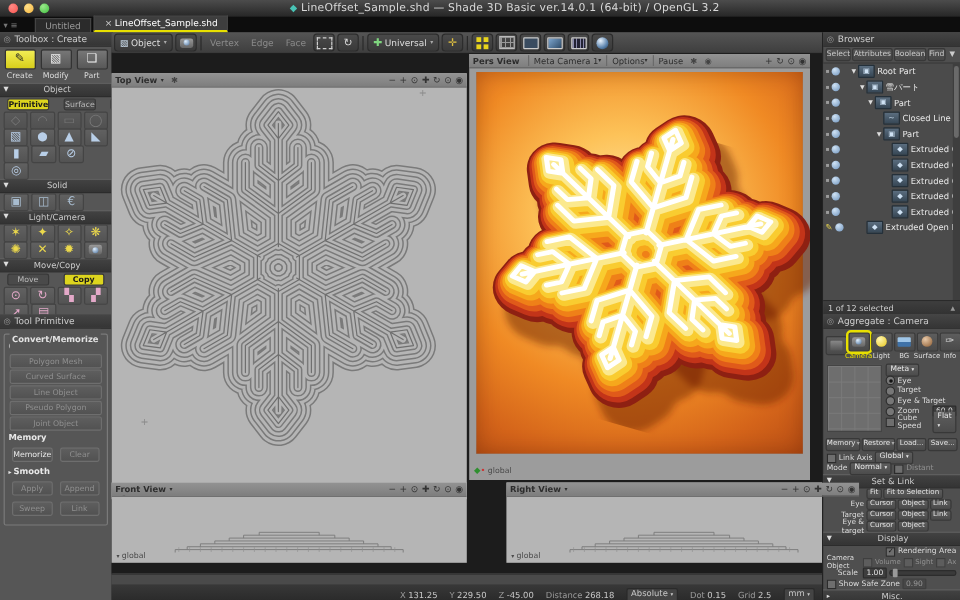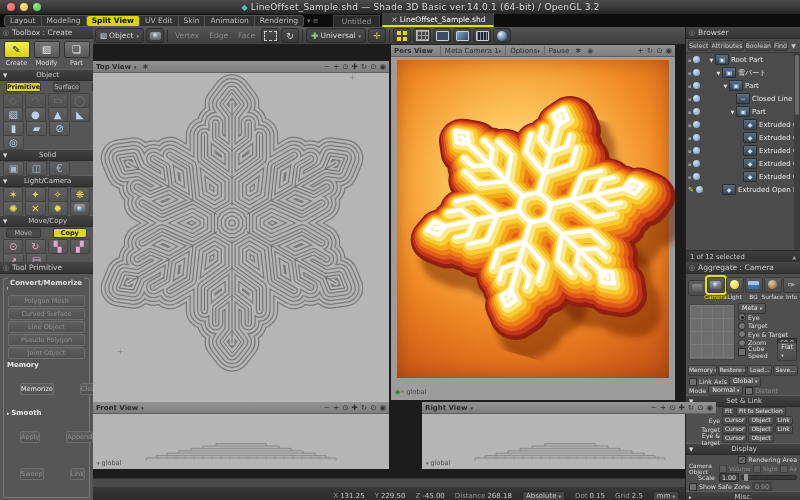--- a/index.html
+++ b/index.html
@@ -57,21 +57,21 @@
 
   
   #toolparams{position:absolute;left:0;top:262px;width:93px;height:238px;background:#565656;border-right:1px solid #2a2a2a;}
   .groupbox{margin:4px 3px;border:1px solid #7a7a7a;border-radius:2px;position:relative;padding:4px 2px 4px 2px;}
   .groupbox .legend{position:absolute;top:-5px;left:4px;background:#565656;padding:5px 2px;font-size:7px;color:#e2e2e2;font-weight:bold;}
   .tp-label{font-size:7px;color:#e8e8e8;font-weight:bold;margin:2px 1px;}
   .tp-btn{height:10px;margin:1px 2px;background:linear-gradient(#5e5e5e,#525252);border:1px solid #6e6e6e;border-radius:2px;
     text-align:center;font-size:6.5px;line-height:10px;color:#8f8f8f;}
   .tp-btn.on{color:#e8e8e8;}
   .tp-row{display:flex;gap:2px;margin:1px 2px;}
-  .tp-row .tp-btn{flex:1;margin:12px;}
+  .tp-row .tp-btn{flex:1;margin:2px;}
 
   
   #toolbar{position:absolute;left:93px;top:27px;width:592px;height:18px;background:linear-gradient(#555,#3e3e3e);
     border-bottom:1px solid #1e1e1e;display:flex;align-items:center;padding:0 2px;gap:2px;box-sizing:border-box;}
   .tb-btn{height:13px;background:linear-gradient(#4a4a4a,#3a3a3a);border:1px solid #2c2c2c;border-radius:3px;
     display:flex;align-items:center;padding:0 4px;gap:2px;color:#ddd;font-size:7.5px;}
   .tb-ico{width:16px;height:13px;display:flex;align-items:center;justify-content:center;background:linear-gradient(#4a4a4a,#3a3a3a);
     border:1px solid #2c2c2c;border-radius:3px;color:#cfe0f0;font-size:9px;}
   .tb-dis{color:#8a8a8a;font-size:7.5px;padding:0 4px;}
   .tb-sep{width:1px;height:12px;background:#2a2a2a;margin:0 1px;}
@@ -193,29 +193,20 @@
 <div id="app" class="noselect">
 
   <div id="titlebar">
     <span class="tl r"></span>
     <span class="tl y"></span>
     <span class="tl g"></span>
     <span id="win-title"><span class="doc-ic">◆</span><span>LineOffset_Sample.shd — Shade 3D Basic ver.14.0.1 (64-bit) / OpenGL 3.2</span></span>
   </div>
 
   <div id="menubar">
-    <div class="ws-tabs" id="ws-tabs">
-        <div class="ws-tab">Layout</div>
-        <div class="ws-tab">Modeling</div>
-        <div class="ws-tab active">Split View</div>
-        <div class="ws-tab">UV Edit</div>
-        <div class="ws-tab">Skin</div>
-        <div class="ws-tab">Animation</div>
-        <div class="ws-tab">Rendering</div>
-      </div>
     <span class="ws-extra">▾ ≡</span>
     <div class="doc-tabs" id="doc-tabs">
         <div class="doc-tab">Untitled</div>
         <div class="doc-tab active"><span class="closex">×</span>LineOffset_Sample.shd</div>
       </div>
   </div>
 
   <div id="toolbox">
     <div class="panel-h">
         <span class="dot">◎</span>

